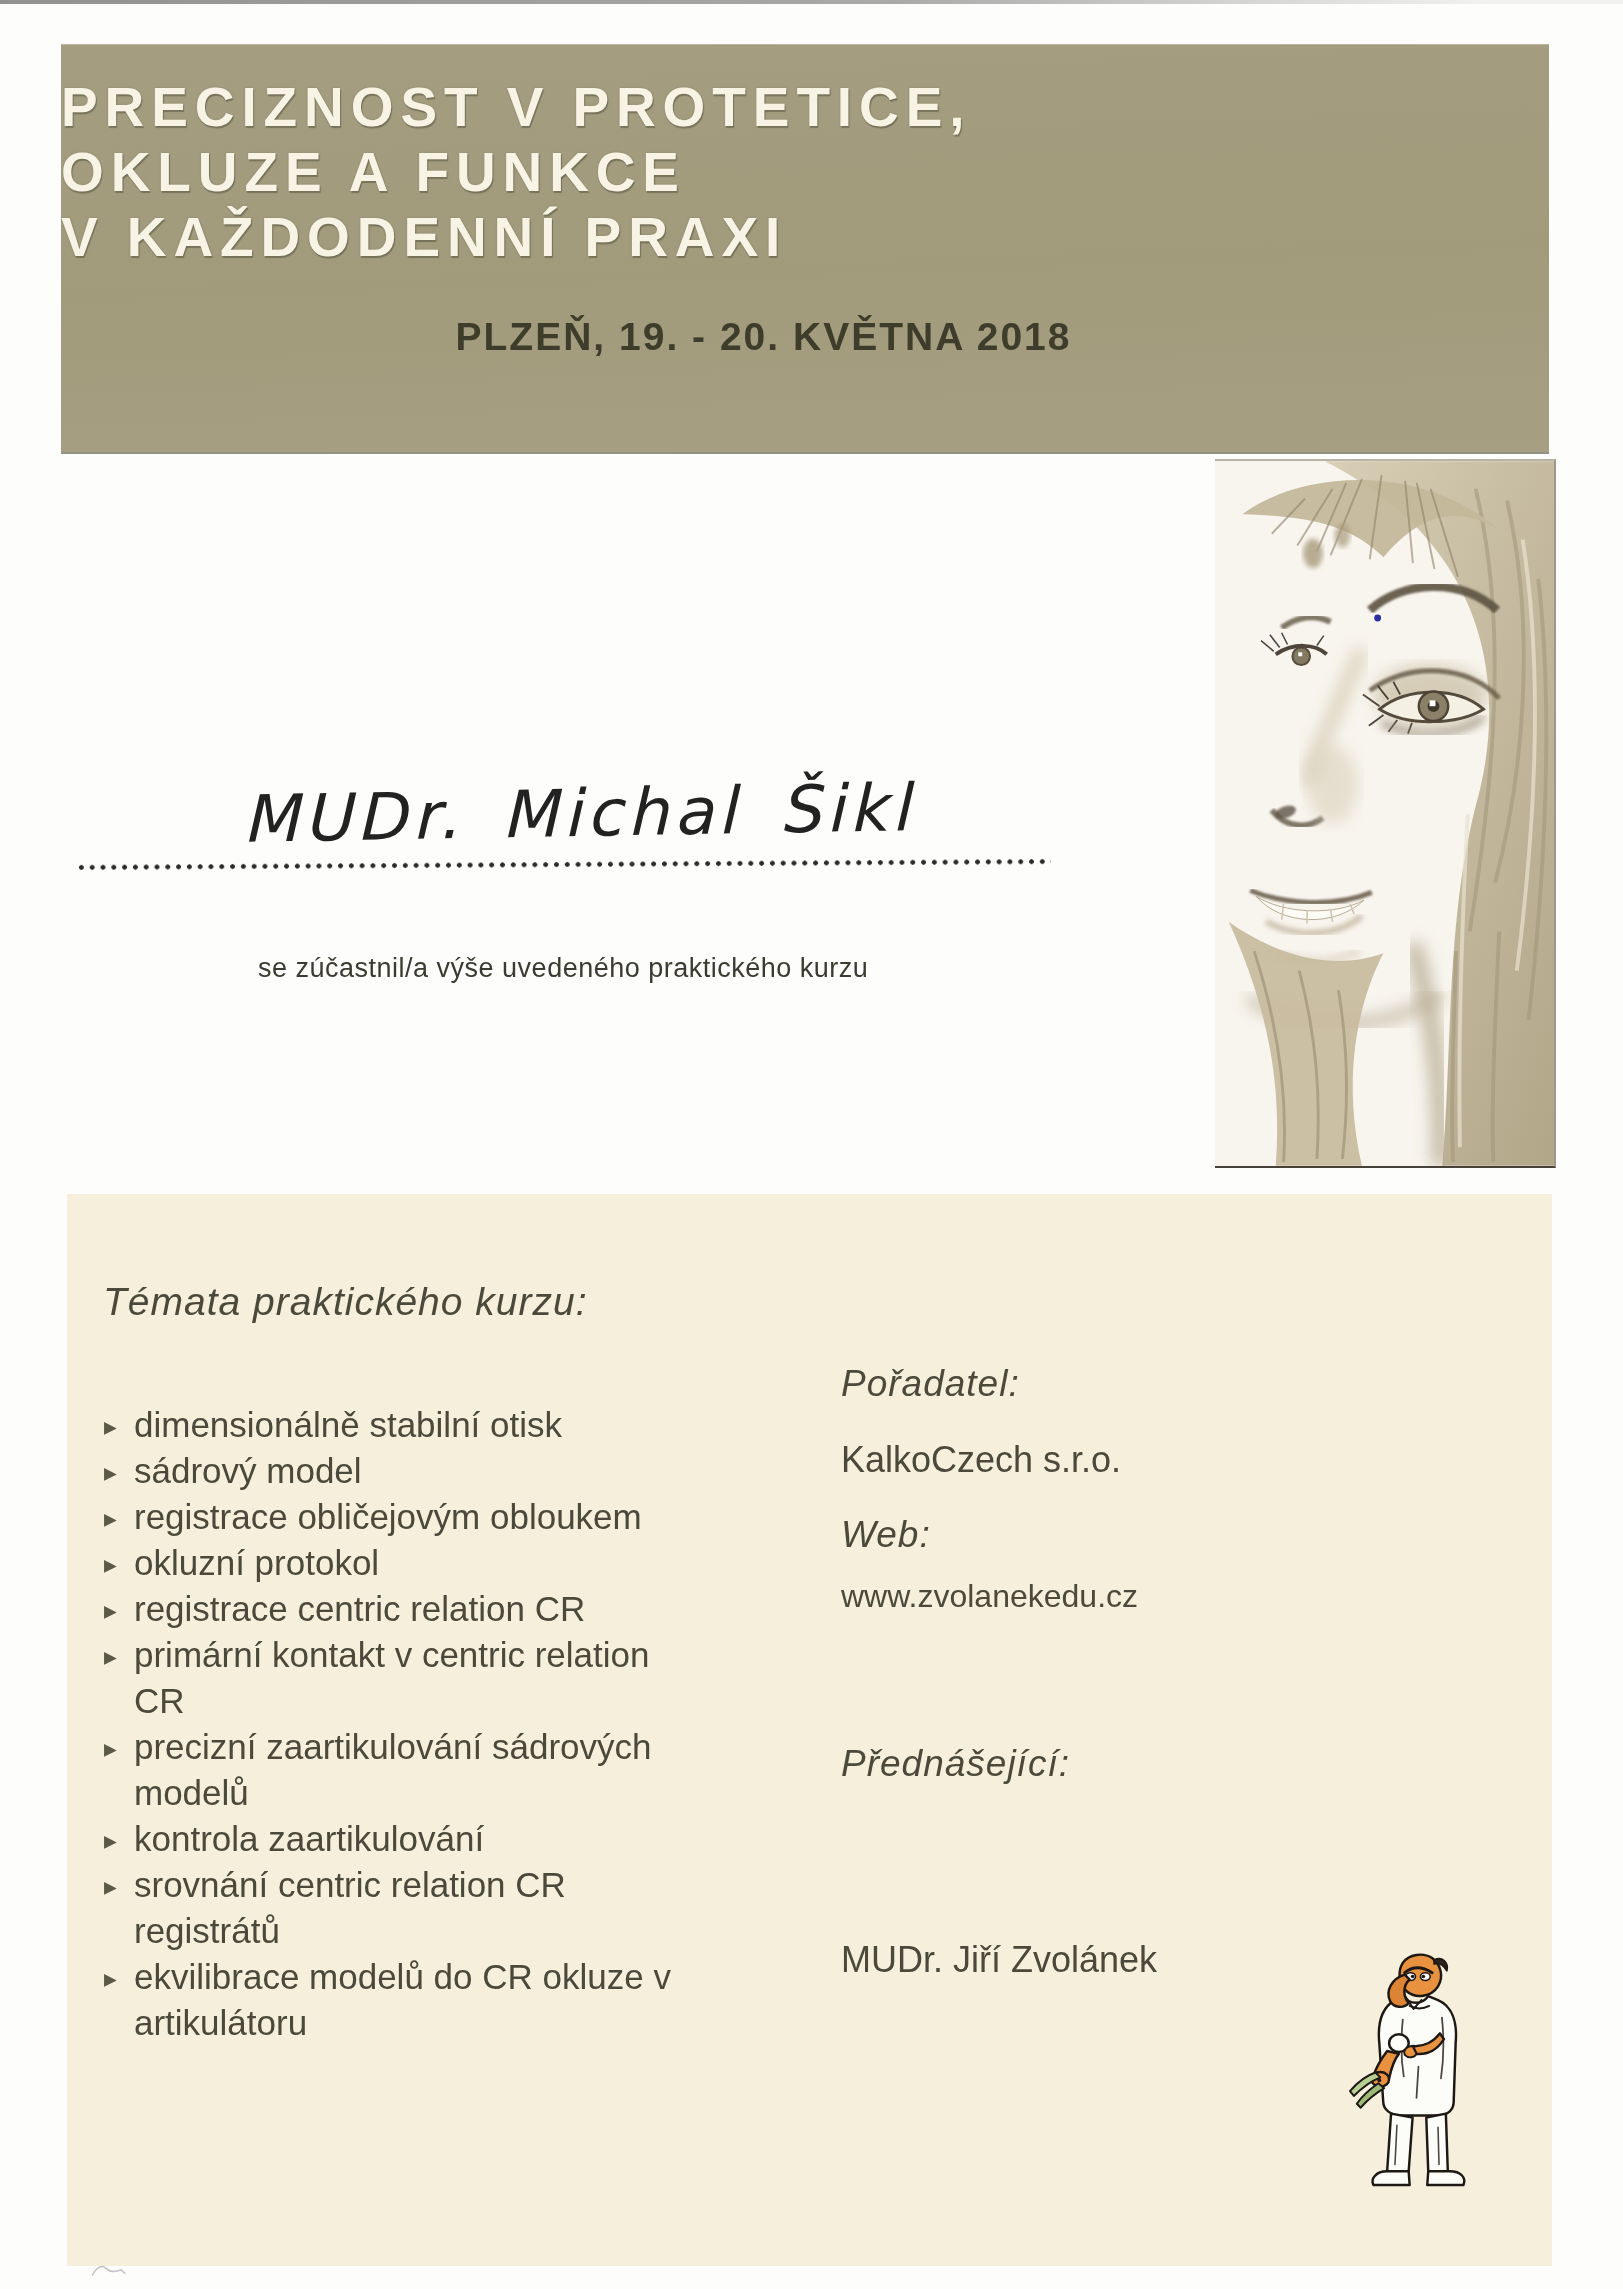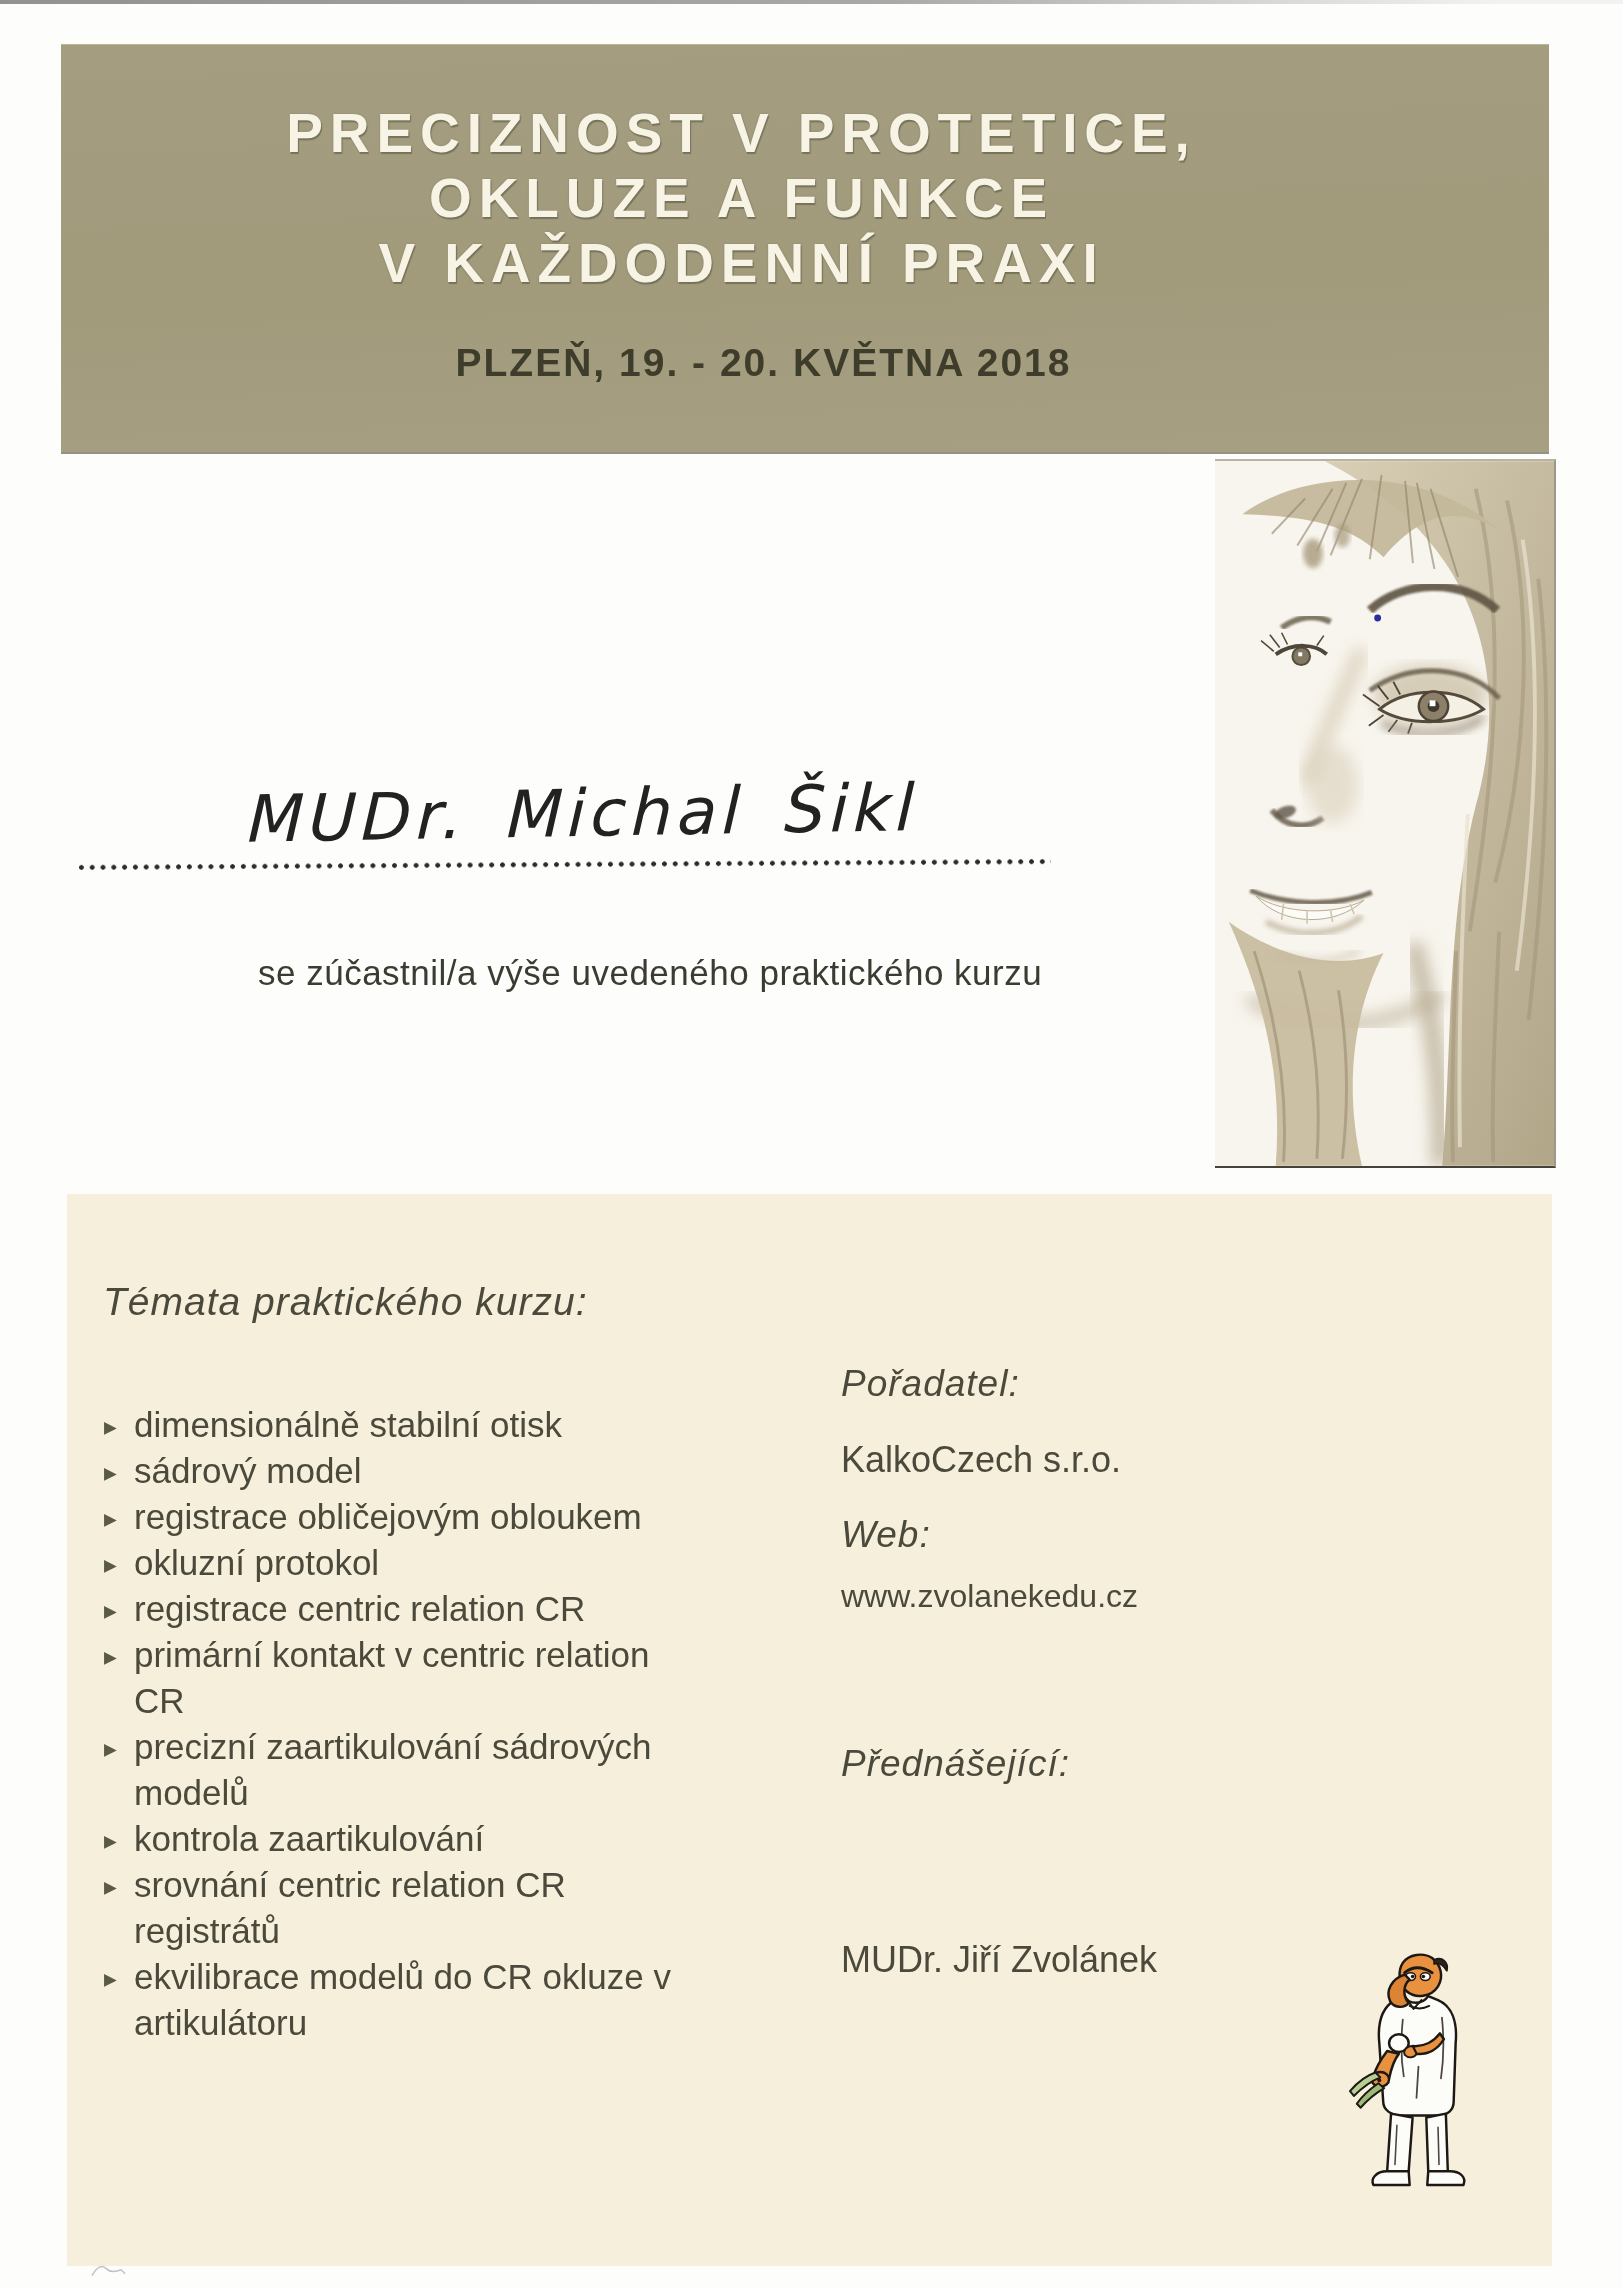--- a/index.html
+++ b/index.html
@@ -7,39 +7,39 @@
     position:relative;width:1623px;height:2290px;margin:0 auto;
     background:#fdfdfb;overflow:hidden;
     font-family:"Liberation Sans","DejaVu Sans",sans-serif;color:#4a4839;
   }
   .scan-top-edge{position:absolute;left:0;top:0;width:1623px;height:3.9px;
     background:linear-gradient(to right,#7f7f7d 0%,#9a9a98 55%,#c9c9c7 75%,#f0f0ee 92%);opacity:.85;}
   
   .banner{position:absolute;left:61px;top:44px;width:1488px;height:408px;
     background:linear-gradient(178deg,#a49d80 0%,#a19a7b 55%,#a69f82 100%);
     box-shadow:0 2px 0 rgba(60,58,40,.55), inset 0 1px 0 rgba(255,255,255,.25);}
-  .banner-title{padding:57px 127px 0 0;text-align:center;
+  .banner-title{padding:31px 127px 0 0;text-align:left;
     font-size:55px;line-height:65px;font-weight:700;letter-spacing:6.9px;
     color:#f7f4e6;text-shadow:1px 2px 1px rgba(72,70,50,.45),0 0 2px rgba(90,88,66,.35);}
   .banner-subtitle{margin-top:45px;padding-right:83px;text-align:center;
     font-size:39px;font-weight:700;letter-spacing:2px;color:#3e3d2b;}
   
   .photo{position:absolute;left:1215px;top:459px;width:339px;height:705px;
     border-top:2px solid #b8b3a5;border-right:2px solid #9d988c;border-bottom:2.9px solid #46423a;
     overflow:hidden;background:#f8f5ee;}
   .photo svg{display:block;}
   
   .dotted-line{position:absolute;left:76px;top:861px;width:975px;height:6.9px;
     background-image:radial-gradient(circle,#2c2c2a 2.1px,transparent 2.6px);
     background-size:10.8px 6.9px;background-repeat:repeat-x;transform:rotate(-.35deg);}
   .handwritten{position:absolute;left:248px;top:774px;width:882px;
     font-family:"DejaVu Sans",sans-serif;font-style:italic;font-weight:400;
     font-size:65px;letter-spacing:4.9px;word-spacing:13.7px;color:#222;
     transform:rotate(-1deg) skewX(-3deg);}
-  .statement{position:absolute;left:258px;top:953px;font-size:35px;color:#3c3b31;letter-spacing:0.5px;}
+  .statement{position:absolute;left:258px;top:953px;font-size:27px;color:#3c3b31;letter-spacing:0.5px;}
   
   .panel{position:absolute;left:67px;top:1186px;width:1485px;height:1072px;background:#f5efdc;margin-top:8px;}
   .topics-heading{position:absolute;left:36px;top:86px;
     font-style:italic;font-size:39px;letter-spacing:1px;color:#4a493b;}
   .topics-list{position:absolute;left:37px;top:208px;margin:0;padding:0;list-style:none;
     width:588px;font-size:35px;line-height:46px;color:#4a493b;}
   .topics-list li{position:relative;padding-left:30px;}
   .topic-bullet{position:absolute;left:0;top:1px;font-size:25.5px;color:#5b5947;}
   .detail{position:absolute;left:774px;font-size:37px;color:#4a493b;}
   .detail.label{font-style:italic;letter-spacing:1px;}

